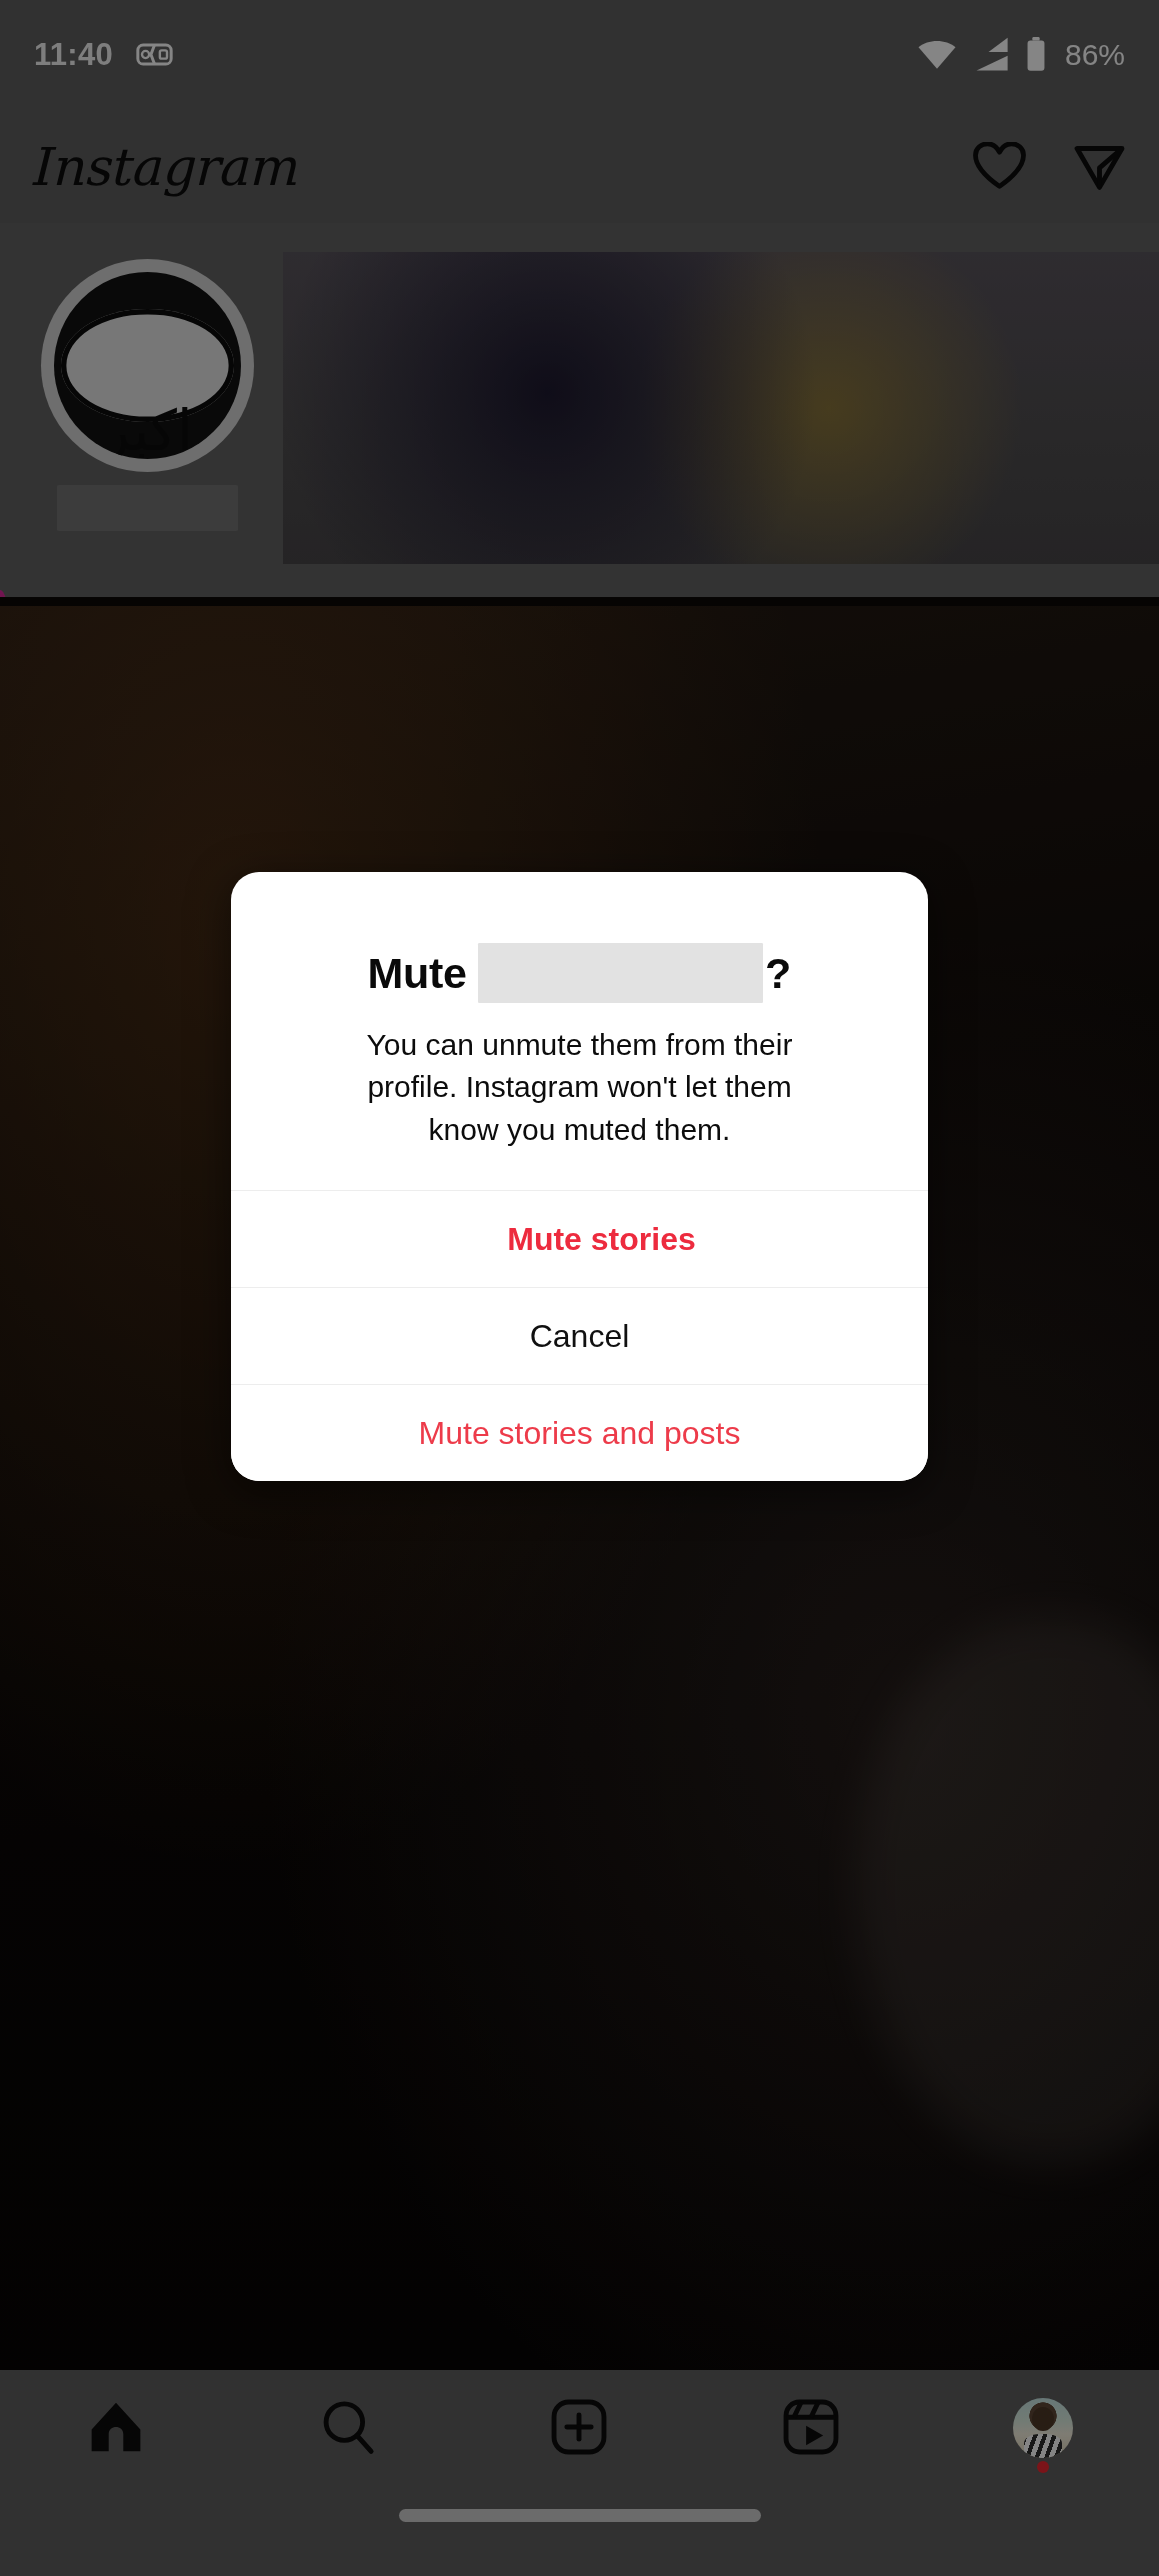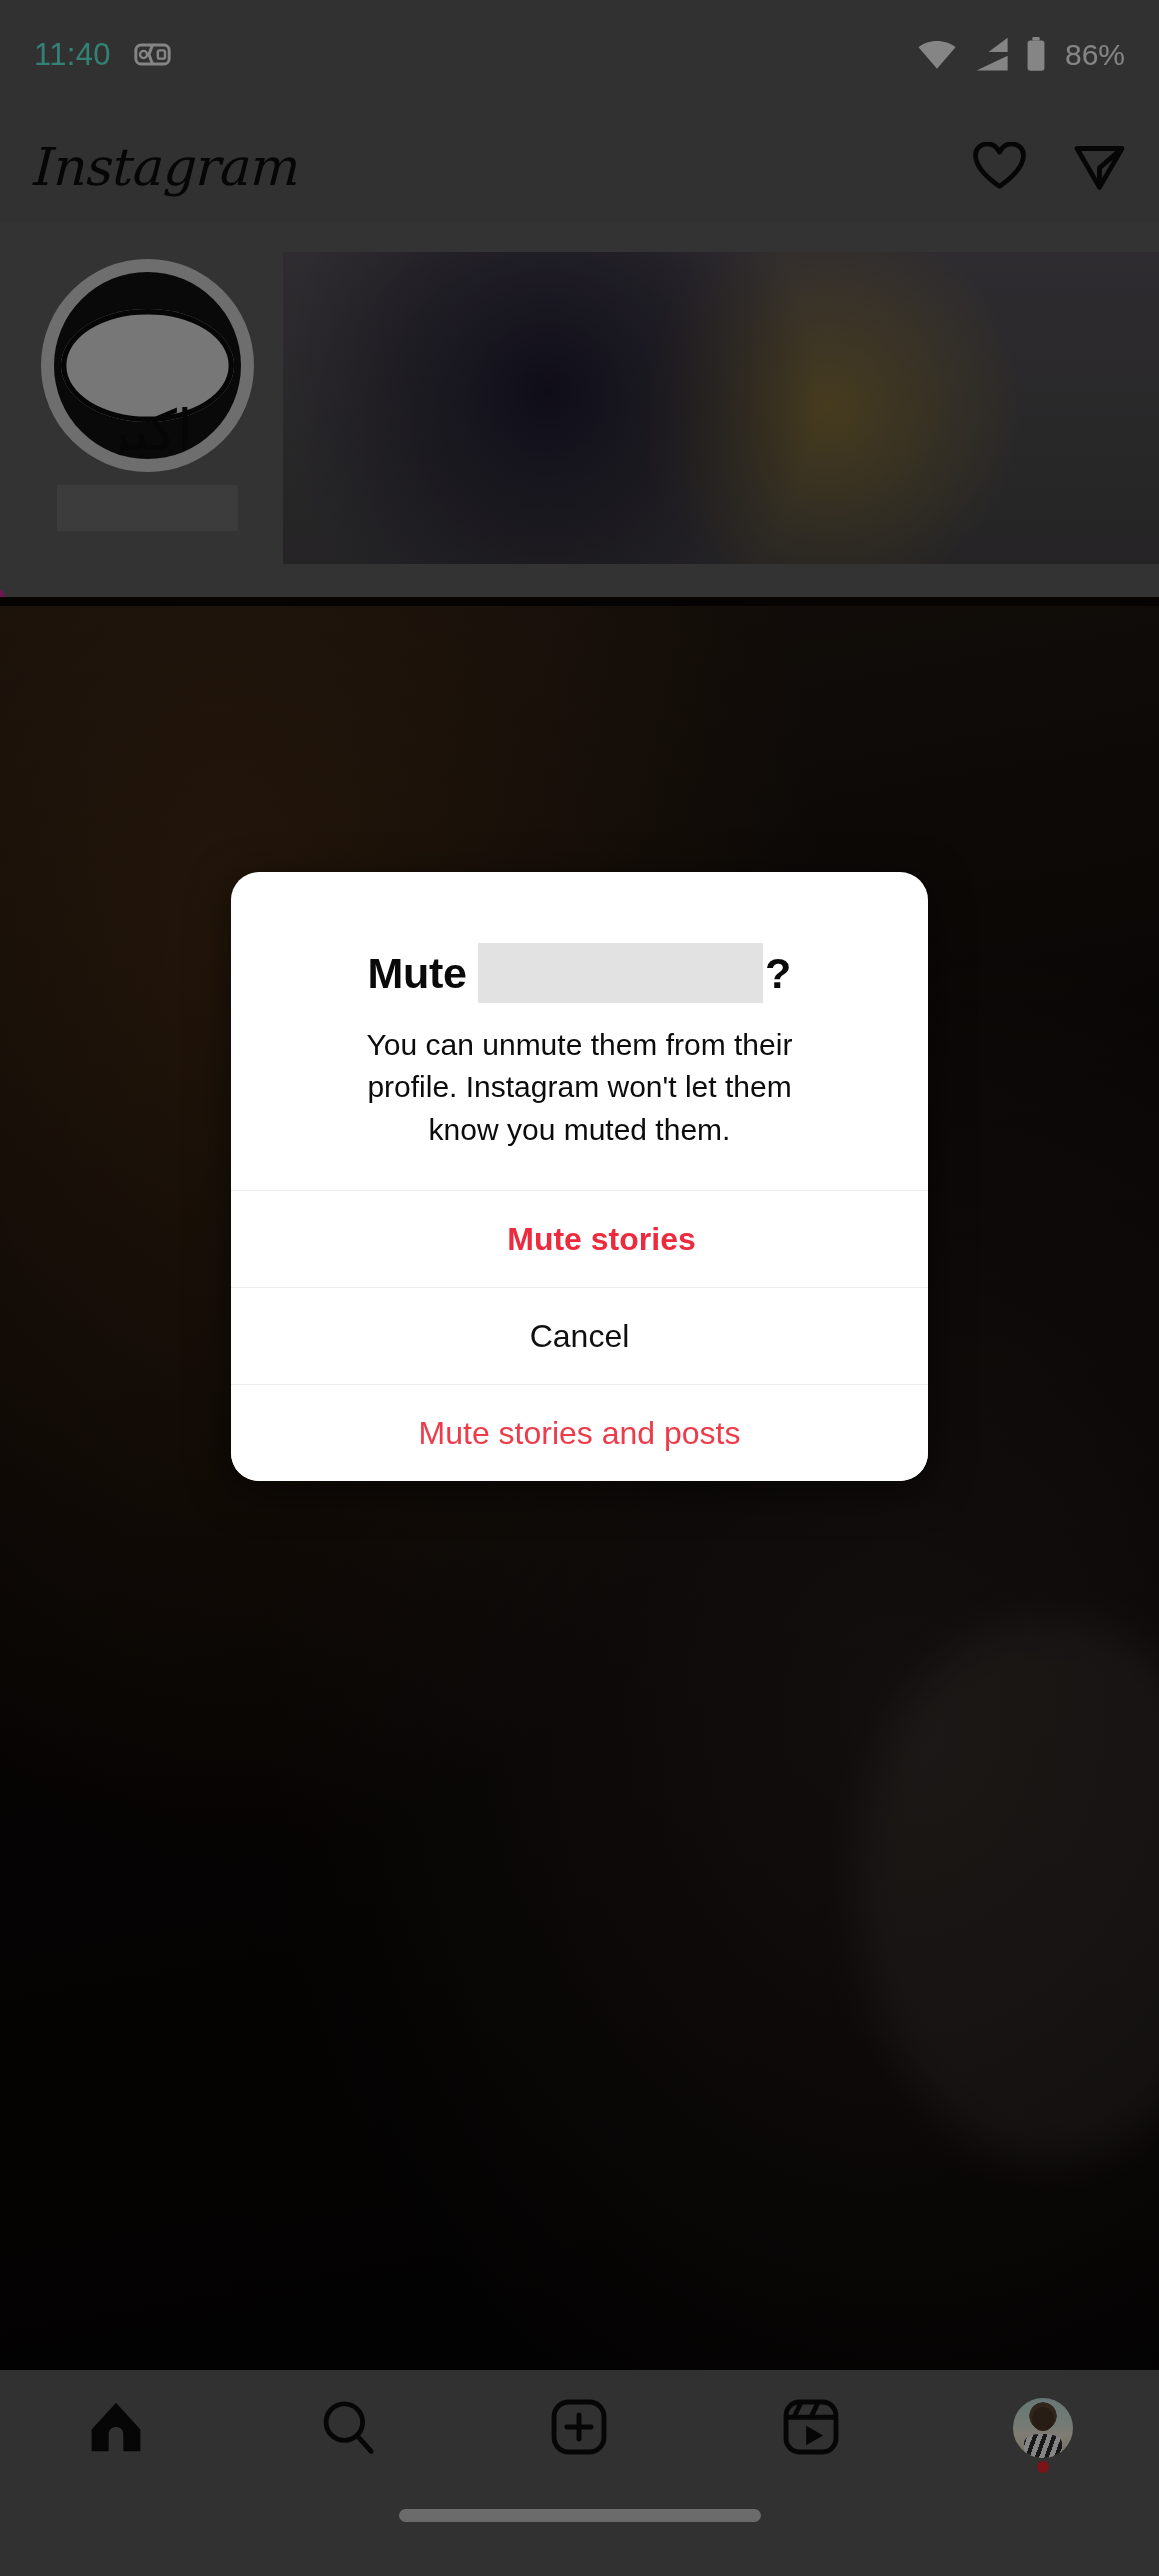--- a/index.html
+++ b/index.html
@@ -29,22 +29,22 @@
   #status-bar {
     position:absolute; top:0; left:0;
     width:1159px; height:109px;
     background:#5a5a5a;
     display:flex; align-items:center;
     padding:0 34px;
     color:#ffffff;
   }
   #status-left { display:flex; align-items:center; gap:23px; }
   #status-clock {
-    font-size:31px; font-weight:400; letter-spacing:0.3px;
-    color:#5eead4;
+    font-size:31px; font-weight:700; letter-spacing:0.3px;
+    color:#e5e5e5;
   }
   #status-right {
     margin-left:auto;
     display:flex; align-items:center; gap:15.7px;
   }
   #battery-pct {
     font-size:30px; font-weight:400; color:#f2f2f2;
     margin-left:2px;
   }
   .sbicon { display:block; }

